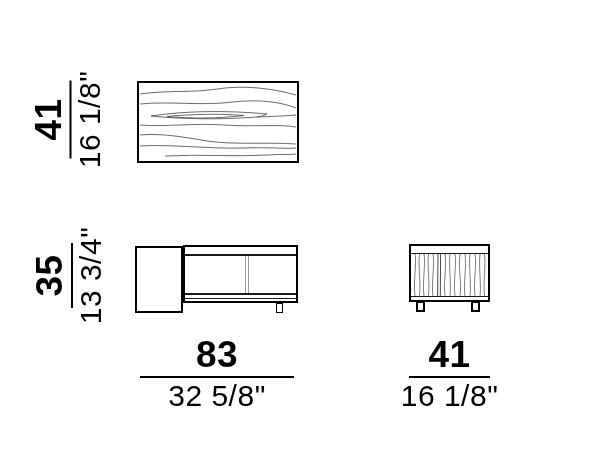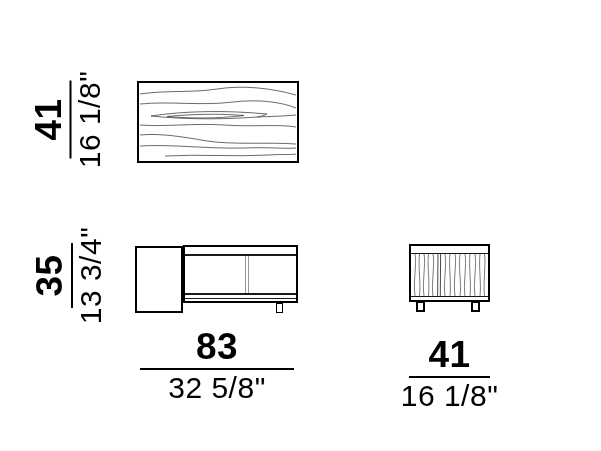--- a/index.html
+++ b/index.html
@@ -60,21 +60,21 @@
   <div class="panel" style="left:135px;top:246px;width:48px;height:67px;"></div>
 
   <div class="leg" style="left:276px;top:303px;width:7px;height:10px;border-width:1.5px;"></div>
 
   <div class="dim vertical" style="left:36px;top:238px;width:65px;">
     <span class="cm">35</span>
     <span class="rule"></span>
     <span class="in">13 3/4"</span>
   </div>
 
-  <div class="dim" style="left:140px;top:328px;width:154px;">
+  <div class="dim" style="left:140px;top:336px;width:154px;">
     <span class="cm">83</span>
     <span class="rule"></span>
     <span class="in">32 5/8"</span>
   </div>
 
   <div class="panel" style="left:409px;top:244px;width:81px;height:58px;border-width:2.5px;">
     <div class="hairline" style="top:6.5px;"></div>
     <div style="position:absolute;left:0;top:8px;">
       <svg width="76" height="42" viewBox="0 0 76 42">
         <g fill="none" stroke="#444" stroke-width="0.7">

